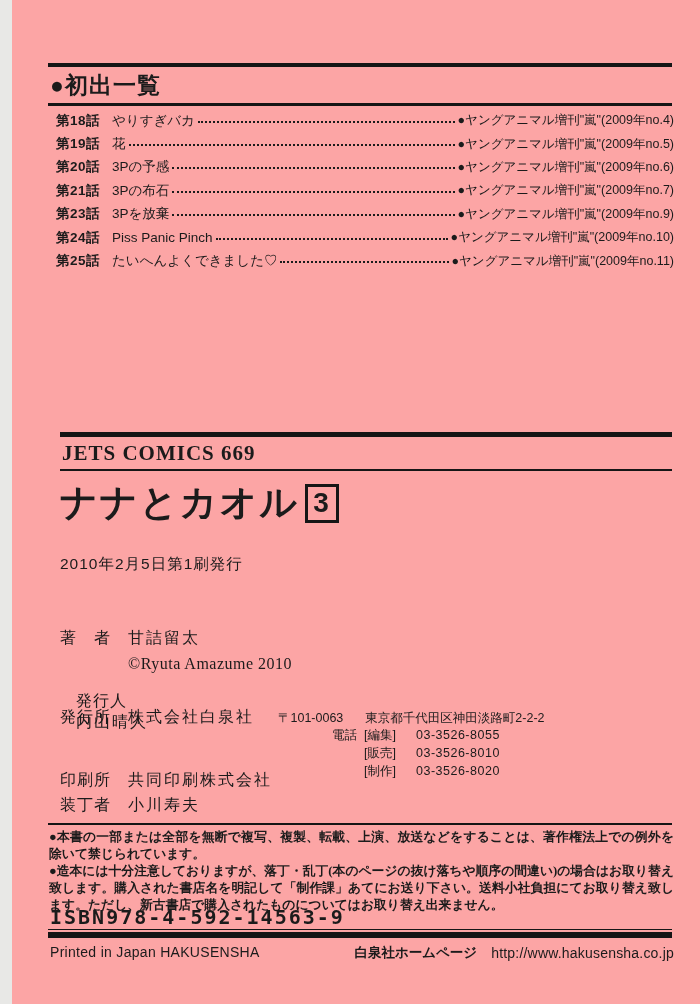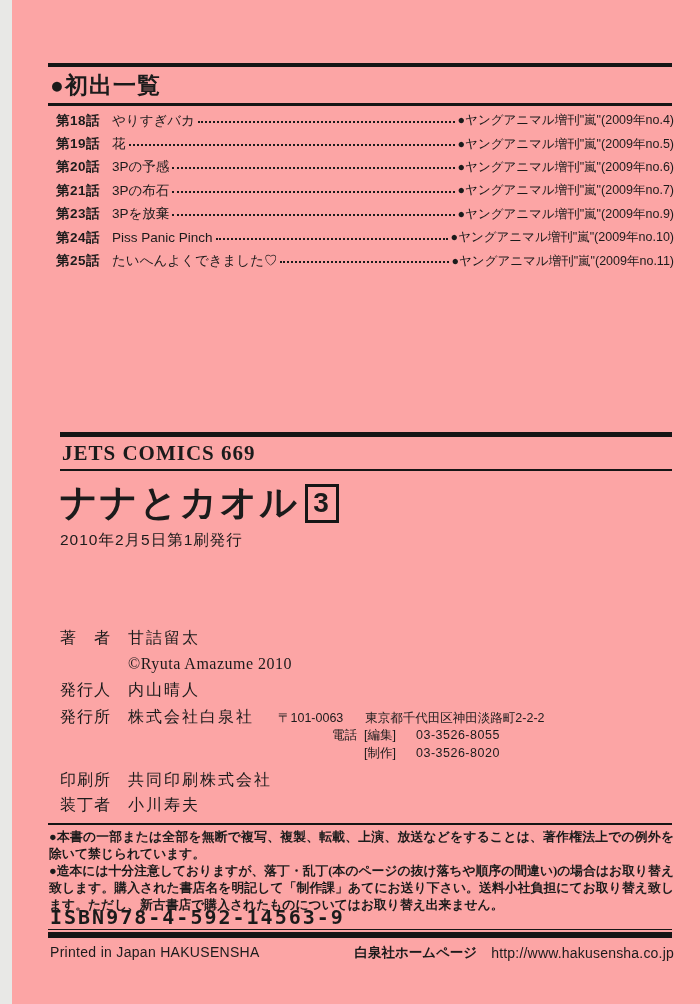--- a/index.html
+++ b/index.html
@@ -25,30 +25,30 @@
   .ch-title{flex:0 0 auto;margin-left:8px;white-space:nowrap;}
   .leader{flex:1 1 auto;height:0;border-bottom:2px dotted #1b1b1b;margin:0 3px;align-self:center;position:relative;top:1px;}
   .ch-src{flex:0 0 auto;font-size:12.5px;white-space:nowrap;}
 
   
   .rule-thick-mid{left:48px;top:432px;width:612px;height:5px;}
   .series{left:50px;top:441px;font-family:"Liberation Serif", serif;font-weight:bold;font-size:21px;letter-spacing:1px;}
   .rule-thin-mid{left:48px;top:469px;width:612px;height:2px;}
   .book-title{left:48px;top:478px;font-size:37px;font-weight:bold;letter-spacing:2px;display:flex;align-items:center;}
   .vol-box{display:inline-block;border:3px solid #151515;font-size:28px;line-height:1;padding:2px 5px 3px;margin-left:6px;font-weight:bold;}
-  .print-date{left:48px;top:530px;font-size:15.5px;letter-spacing:1px;}
+  .print-date{left:48px;top:554px;font-size:15.5px;letter-spacing:1px;}
 
   
   .credits{left:48px;top:628px;width:614px;height:195px;font-size:16px;}
   .credit-row{position:absolute;left:0;display:flex;align-items:baseline;}
   .c-label{width:52px;flex:0 0 auto;letter-spacing:1px;}
   .c-value{margin-left:16px;letter-spacing:2px;}
   .row-author{top:0;}
   .row-copyright{top:27px;}
-  .row-pubperson{top:52px;}
+  .row-pubperson{top:63px;flex-direction:column;}
   .row-publisher{top:79px;}
   .row-printer{top:142px;}
   .row-designer{top:167px;}
   .copyright-val{margin-left:68px;font-family:"Liberation Serif", serif;font-size:16px;letter-spacing:0.5px;}
   .postal{margin-left:24px;font-size:12.5px;letter-spacing:0;}
   .addr{margin-left:22px;font-size:12.5px;letter-spacing:0;}
   .phone-block{position:absolute;left:272px;top:98px;font-size:12.5px;line-height:18px;}
   .phone-row{display:flex;}
   .ph-label{width:32px;}
   .ph-dept{width:46px;}
@@ -151,20 +151,24 @@
       <span class="postal">〒101-0063</span>
       <span class="addr">東京都千代田区神田淡路町2-2-2</span>
     </div>
     <div class="phone-block">
       <div class="phone-row">
         <span class="ph-label">電話</span>
         <span class="ph-dept">[編集]</span>
         <span class="ph-num">03-3526-8055</span>
       </div>
       <div class="phone-row">
+        <span class="ph-dept ph-indent">[販売]</span>
+        <span class="ph-num">03-3526-8010</span>
+      </div>
+      <div class="phone-row">
         <span class="ph-dept ph-indent">[制作]</span>
         <span class="ph-num">03-3526-8020</span>
       </div>
     </div>
     <div class="credit-row row-printer">
       <span class="c-label">印刷所</span>
       <span class="c-value">共同印刷株式会社</span>
     </div>
     <div class="credit-row row-designer">
       <span class="c-label">装丁者</span>

